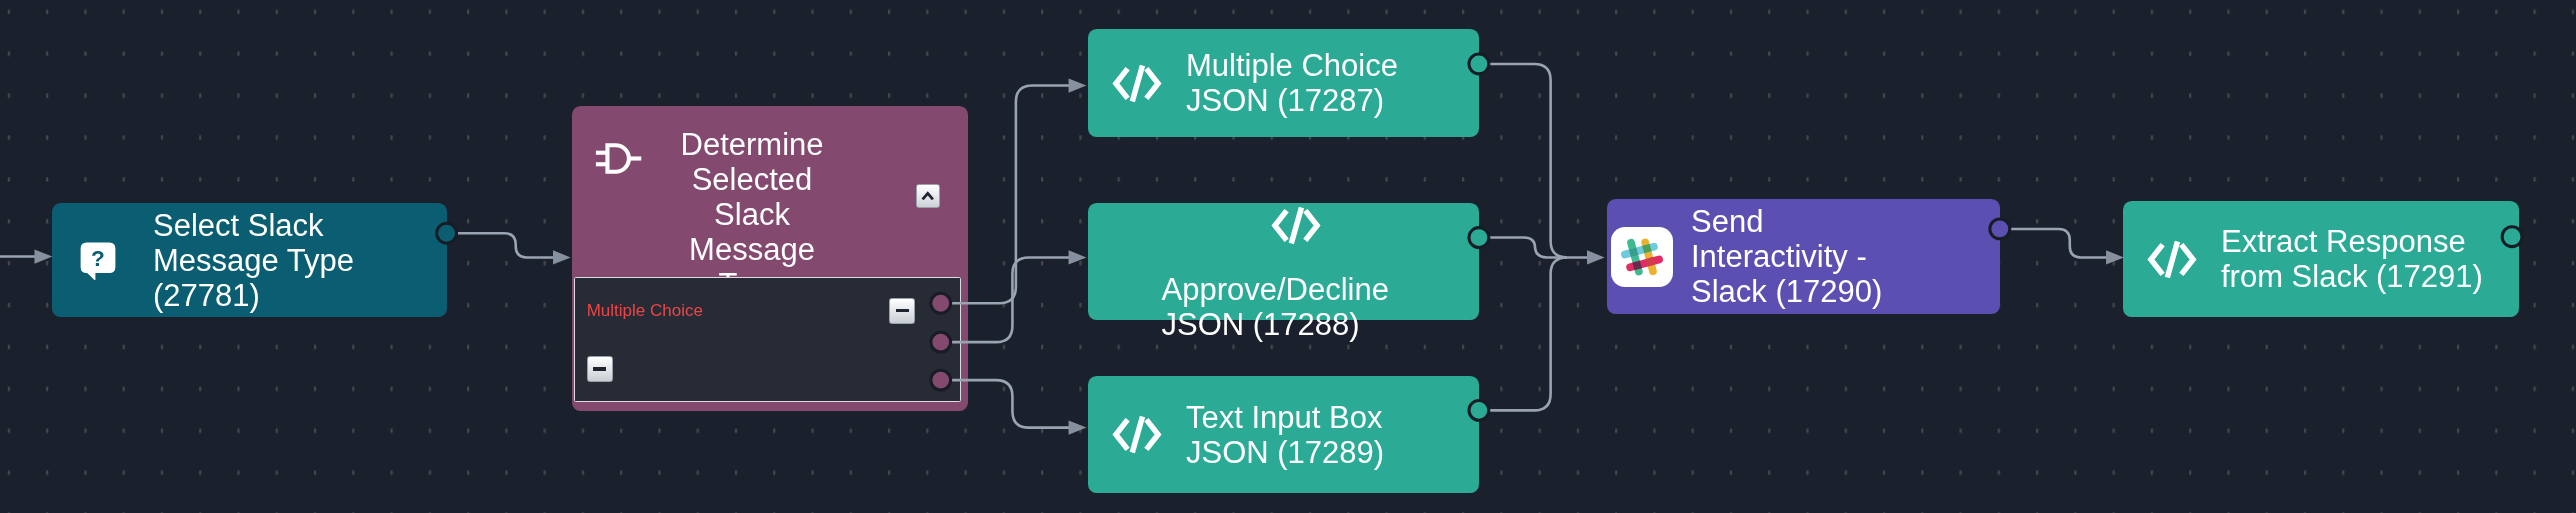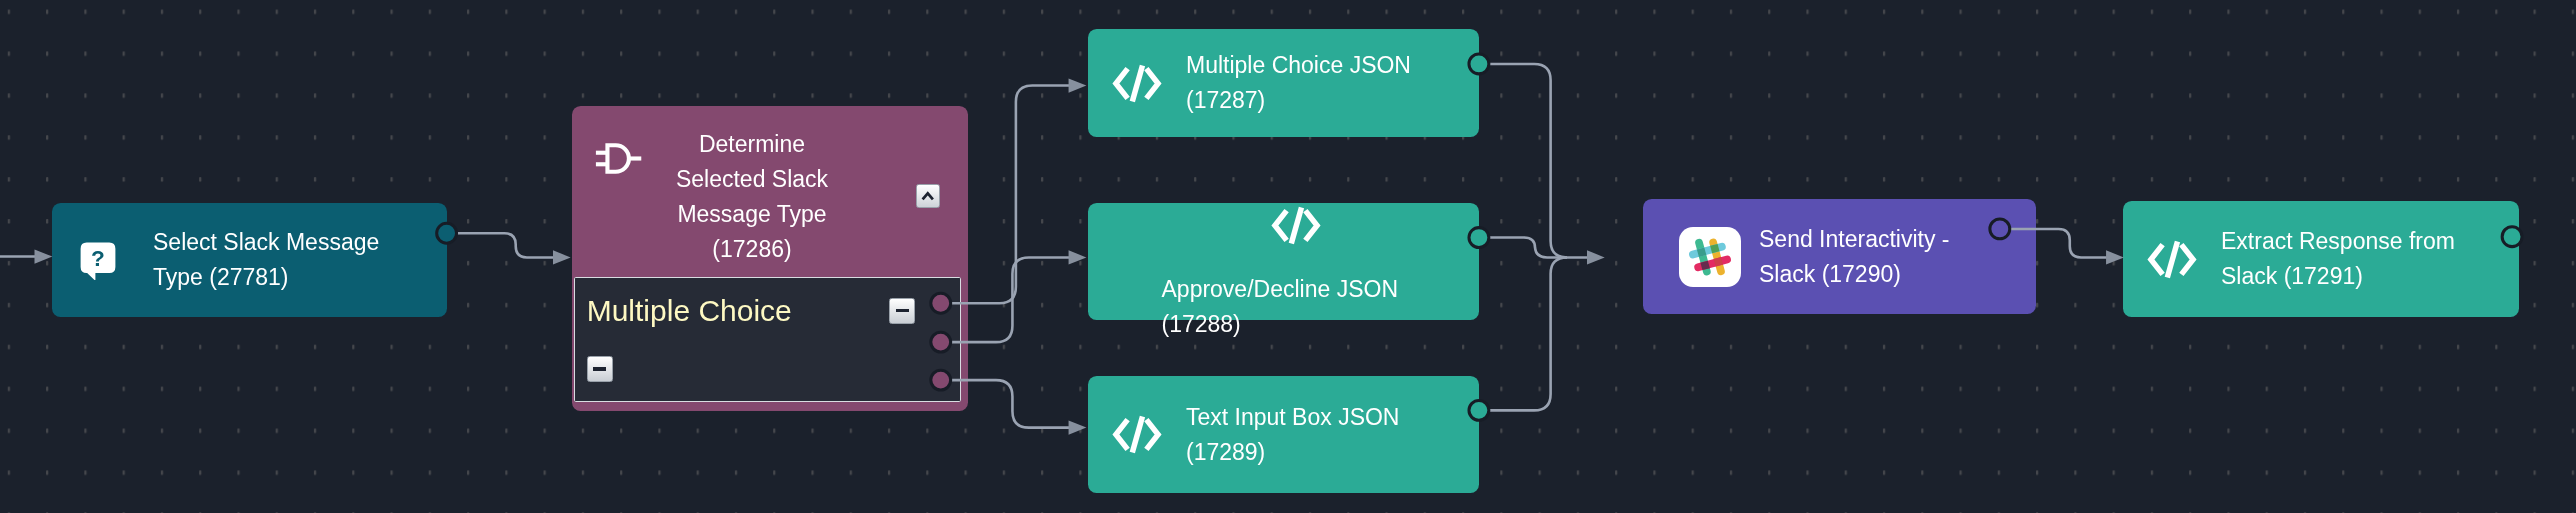--- a/index.html
+++ b/index.html
@@ -8,32 +8,32 @@
     font-family:"Liberation Sans","DejaVu Sans",sans-serif; color:#fff;
   }
   svg.layer { position:absolute; left:0; top:0; width:2576px; height:514px; }
   #grid   { z-index:0; }
   #wires  { z-index:2; pointer-events:none; }
 
   .node {
     position:absolute; z-index:1; border-radius:8.6px;
     display:flex; align-items:center; box-sizing:border-box;
   }
-  .node .label { font-size:23px; line-height:35px; font-weight:400; color:#fff; }
+  .node .label { font-size:31px; line-height:35px; font-weight:400; color:#fff; }
 
   
   .teal   { background:#0b5e71; }
   .green  { background:#2bab96; }
   .violet { background:#5b50b2; }
   .plum   { background:#84496f; }
 
   
   .n-start { padding-left:26px; gap:35px; }
   .n-json  { padding-left:24px; gap:24px; }
-  .n-slack { padding-left:36px; gap:18px;margin-left:36px; }
+  .n-slack { padding-left:4px; gap:18px; }
 
   .lbl-300 { width:259px; }
   .lbl-310 { width:268px; }
   .lbl-250 { width:216px; }
 
   
   .branch { display:block; }
   .branch-header { position:relative; height:171px; }
   .branch-icon { position:absolute; left:21.6px; top:36px; }
   .branch-label { position:absolute; left:96px; top:21px; width:168px; font-size:23px; line-height:35px;text-align:center; }
@@ -45,21 +45,21 @@
   }
   .branch-body {
     position:absolute; left:1.7px; right:7px; top:171px; bottom:8.6px;
     background:#262b36; border:1.7px solid #d9dde2; border-radius:1.7px;
     box-sizing:border-box; display:flex; flex-direction:column; justify-content:space-around;
     padding:3.5px 0;
   }
   .branch-row {
     display:flex; align-items:center; padding:0 45px 0 12px; height:38px;
   }
-  .branch-row .row-label { flex:1; font-size:30px; color:#fef9c3; }
+  .branch-row .row-label { flex:1; font-size:17px; color:#ef4444; }
   .minus-btn {
     width:26px; height:26px; padding:0;
     background:linear-gradient(180deg,#ffffff 0%,#c9ced4 100%);
     border:0.9px solid #99a1aa; border-radius:2.6px;
     display:flex; align-items:center; justify-content:center; cursor:pointer;
   }
   .minus-glyph { width:13px; height:3.5px; background:#1d2330; }
 
   
   .icon-box { flex:0 0 auto; display:flex; align-items:center; justify-content:center; }

